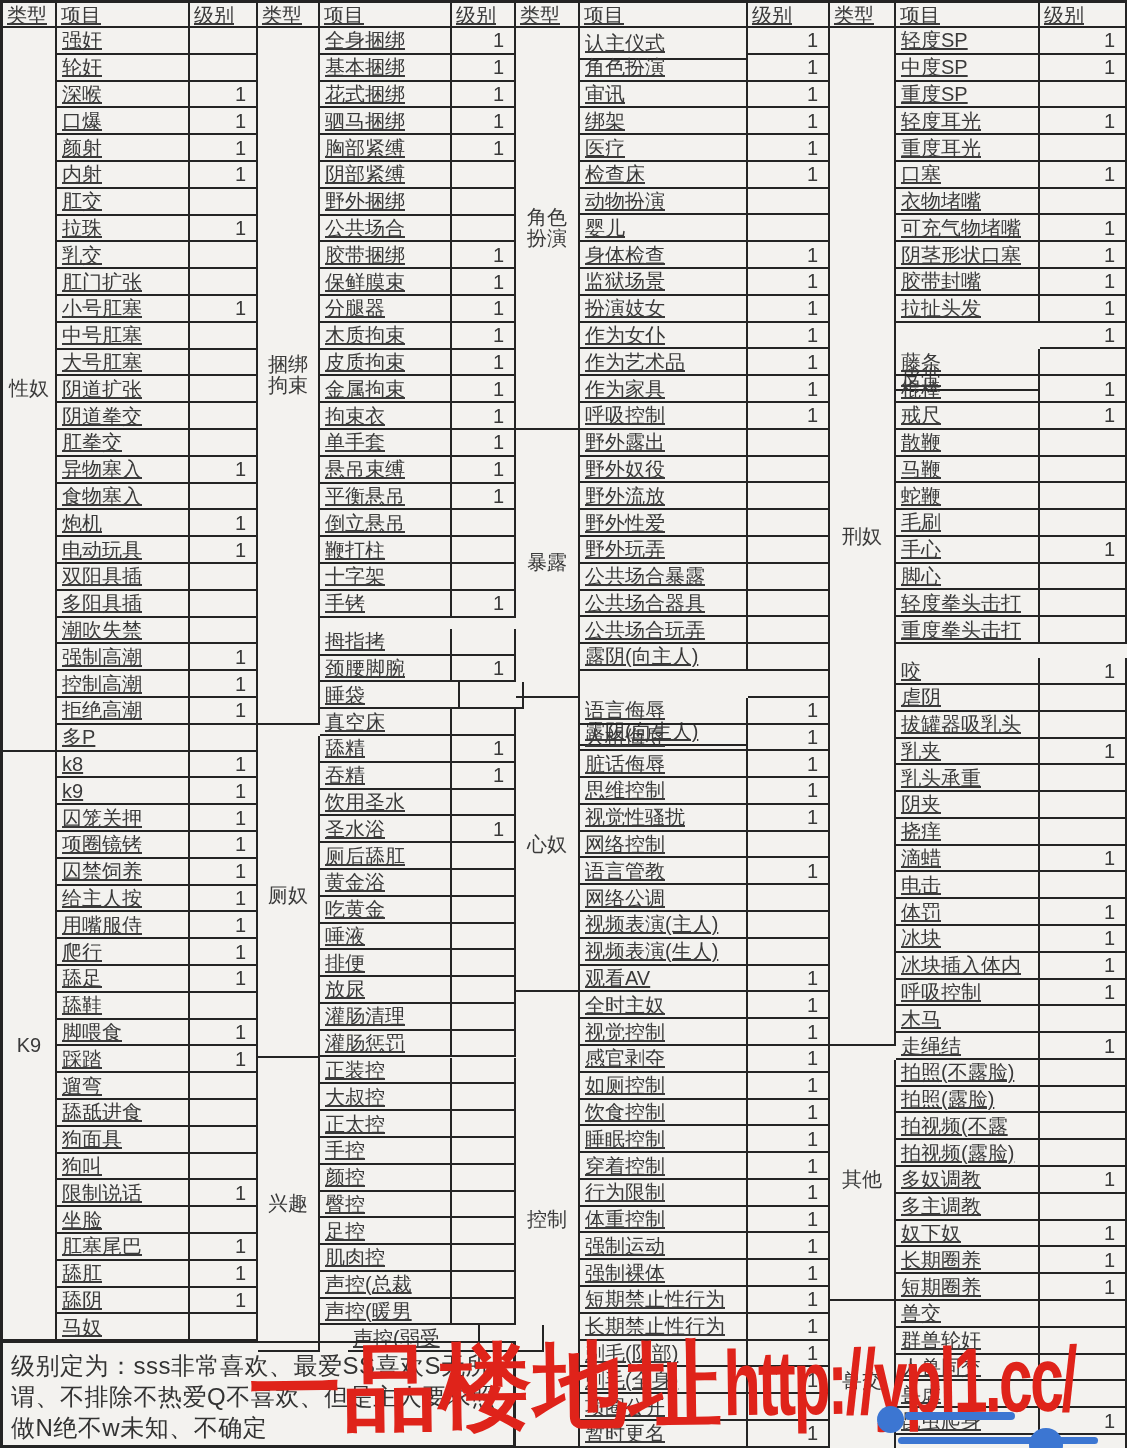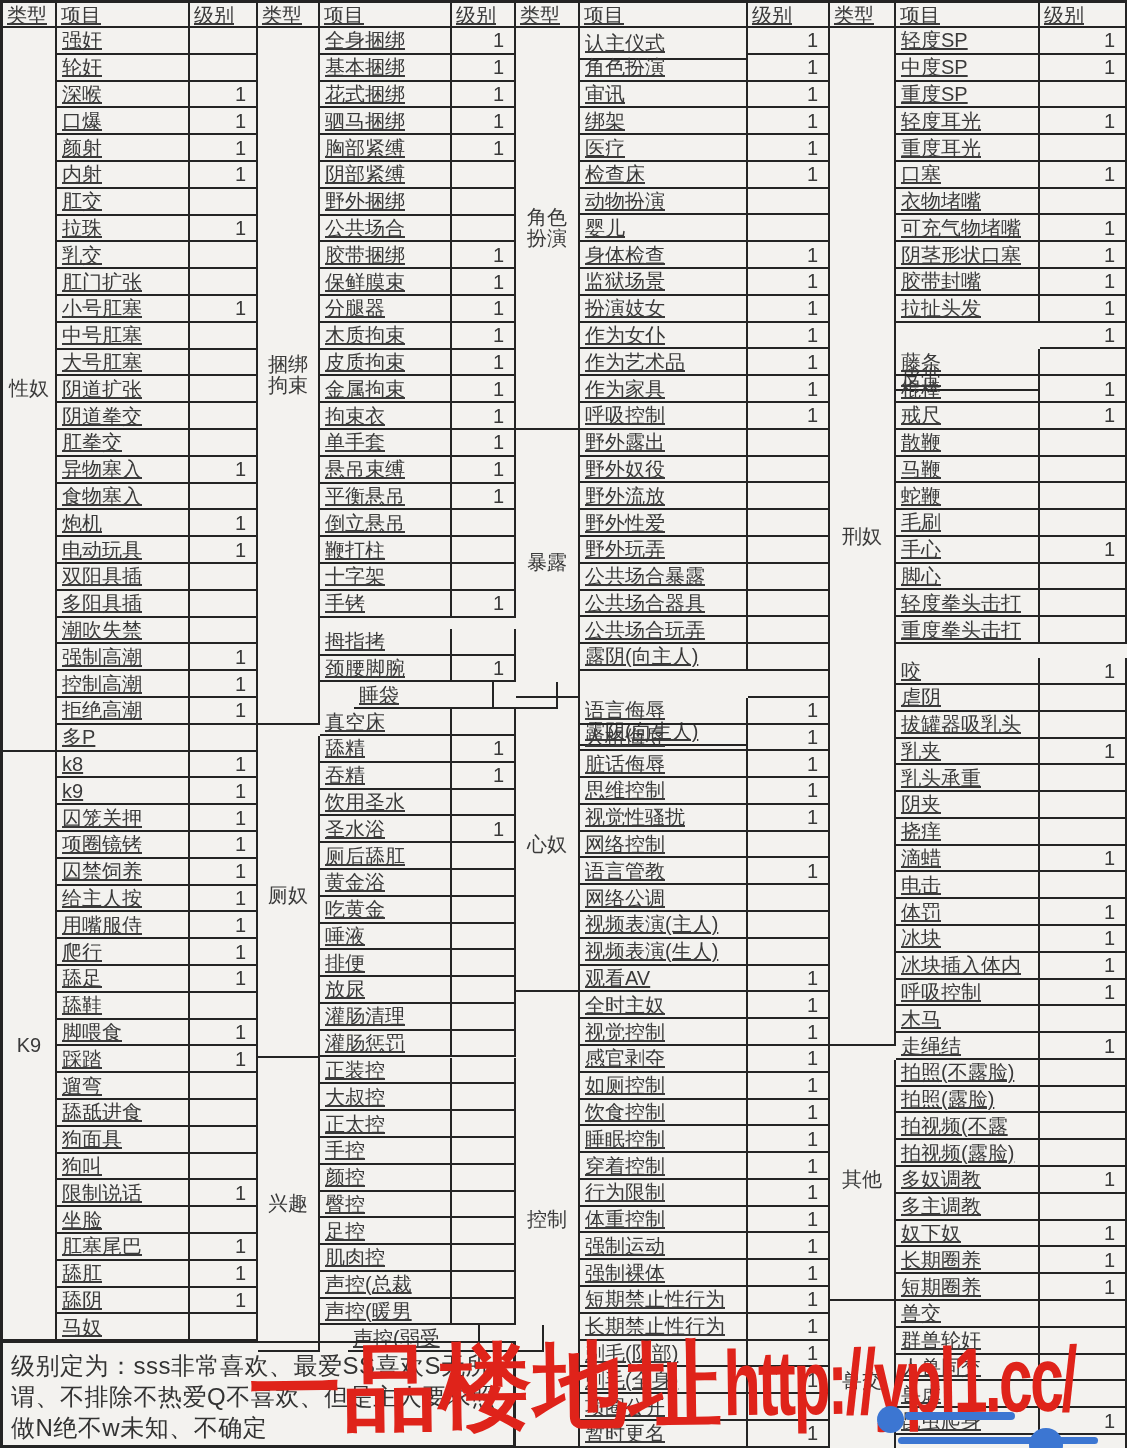--- a/index.html
+++ b/index.html
@@ -356,21 +356,21 @@
             </div>
             <div style="display: flex; height: 26.8px;">
               <div class="cell itemcell" style="width: 132px; height: 26.8px;">拇指拷</div>
               <div class="cell lvlcell" style="width: 64px; height: 26.8px;"></div>
             </div>
             <div style="display: flex; height: 26.8px;">
               <div class="cell itemcell" style="width: 132px; height: 26.8px;">颈腰脚腕</div>
               <div class="cell lvlcell" style="width: 64px; height: 26.8px;">1</div>
             </div>
             <div style="display: flex; height: 26.8px;">
-              <div class="cell itemcell" style="width: 140px; height: 26.8px; margin-left: 34px;">睡袋</div>
+              <div class="cell itemcell" style="width: 140px; height: 26.8px;">睡袋</div>
               <div class="cell lvlcell" style="width: 64px; height: 26.8px;"></div>
             </div>
             <div style="display: flex; height: 26.8px;">
               <div class="cell itemcell" style="width: 132px; height: 26.8px;">真空床</div>
               <div class="cell lvlcell" style="width: 64px; height: 26.8px;"></div>
             </div>
           </div>
         </div>
         <div class="catrow">
           <div class="cell typecell" style="width: 62px; height: 321.6px;">厕奴</div>

